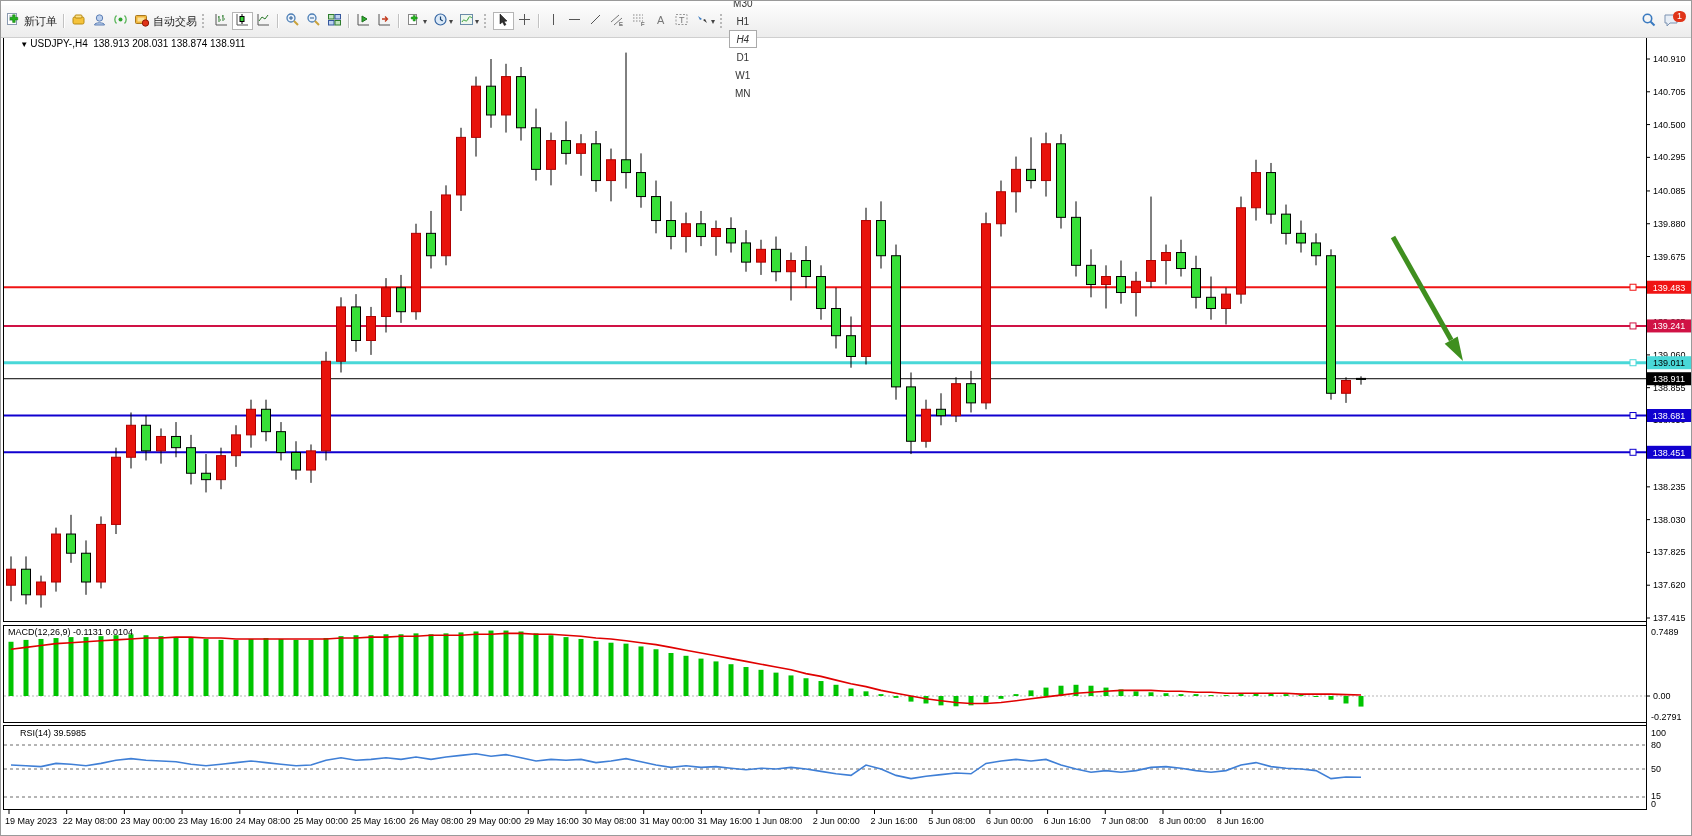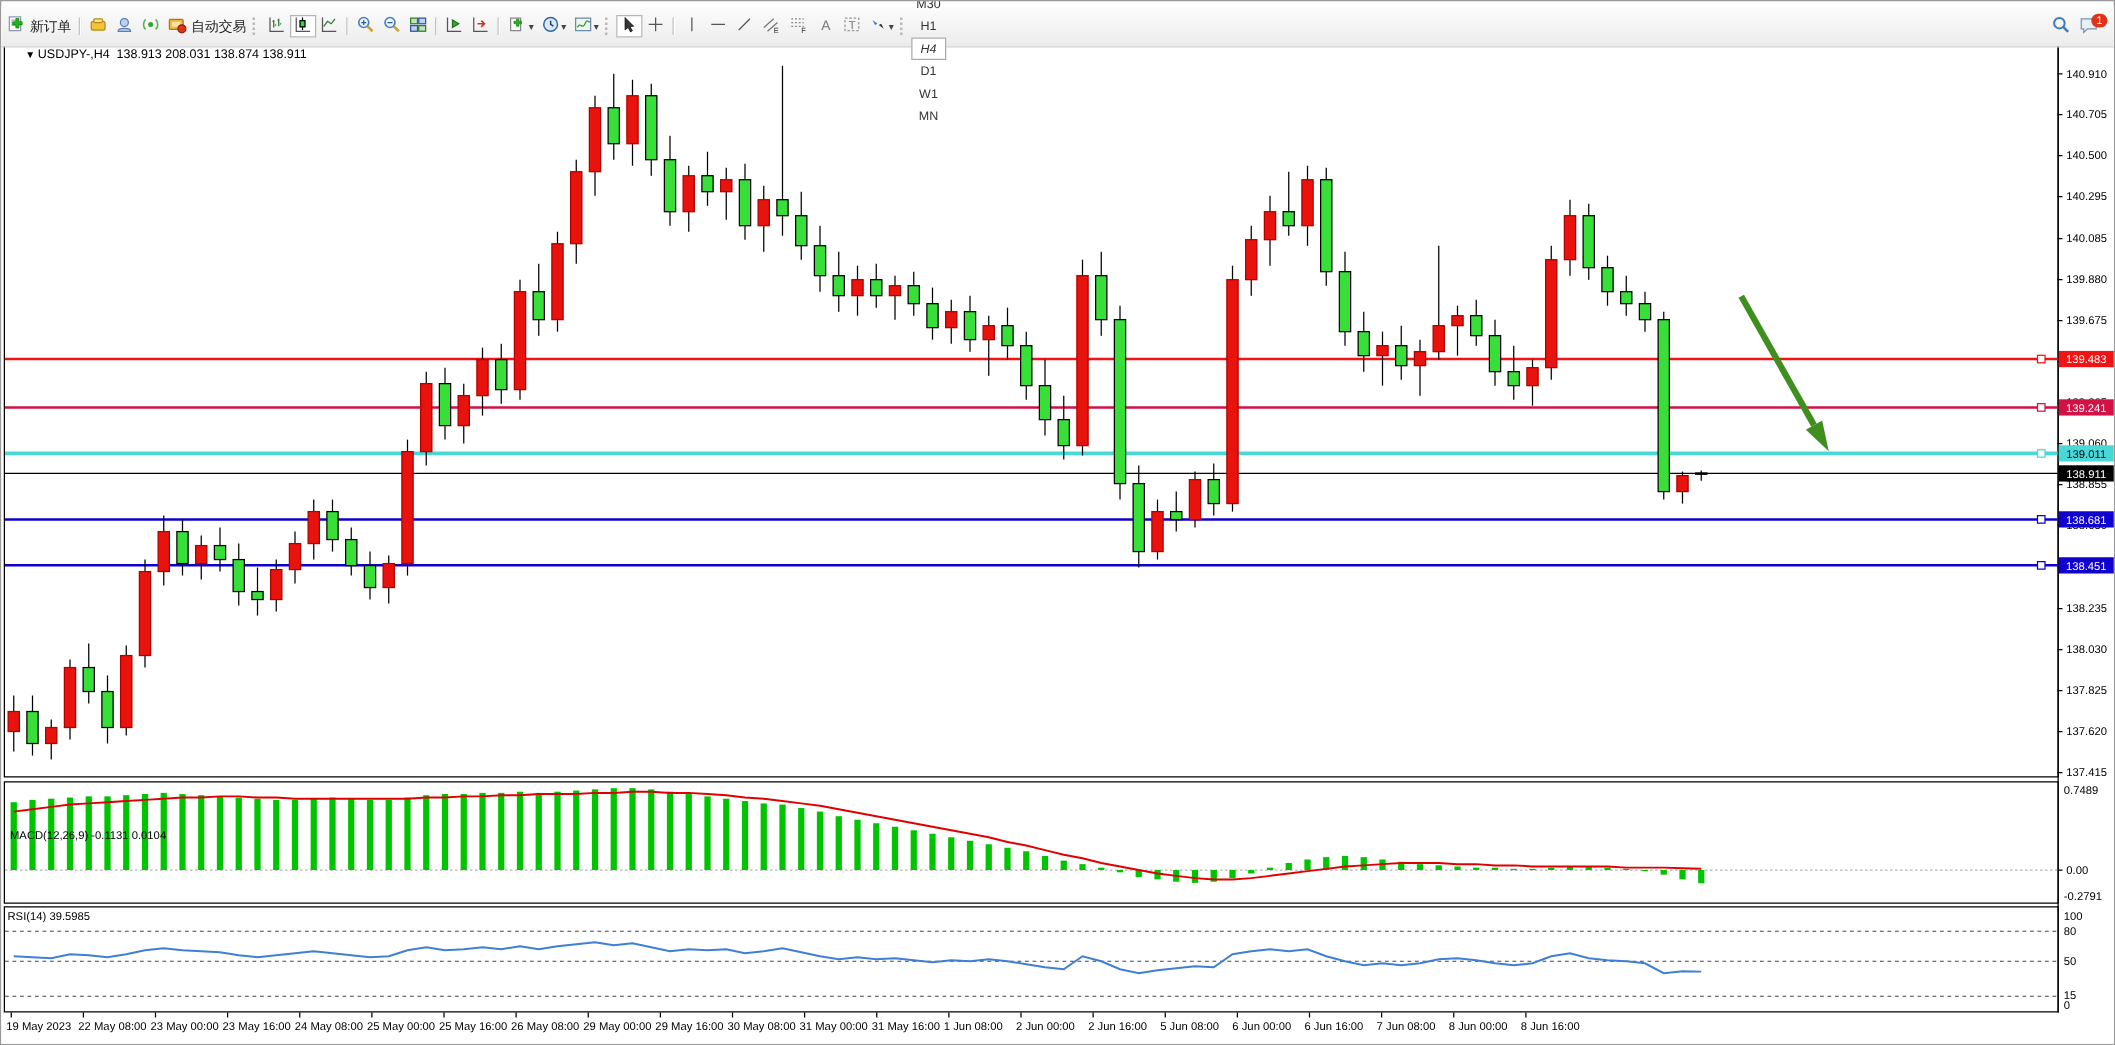--- a/index.html
+++ b/index.html
@@ -623,16 +623,16 @@
       <text x="1100.3" y="803" font-size="9" fill="#000">7 Jun 08:00</text>
       <line x1="1162" y1="789" x2="1162" y2="793" stroke="#000"></line>
       <text x="1158" y="803" font-size="9" fill="#000">8 Jun 00:00</text>
       <line x1="1219.7" y1="789" x2="1219.7" y2="793" stroke="#000"></line>
       <text x="1215.7" y="803" font-size="9" fill="#000">8 Jun 16:00</text>
     </svg>
 
   <div class="ovl" style="left:8px;top:26px;">
     <span style="font-size:8px;">▼ </span><span>USDJPY-,H4  138.913 208.031 138.874 138.911</span>
   </div>
-  <div class="ind-lbl" style="left:7px;top:662px;text-align:center;">MACD(12,26,9) -0.1131 0.0104</div>
-  <div class="ind-lbl" style="left:5px;top:727px;">RSI(14) 39.5985</div>
+  <div class="ind-lbl" style="left:7px;top:626px;text-align:center;">MACD(12,26,9) -0.1131 0.0104</div>
+  <div class="ind-lbl" style="left:19px;top:727px;">RSI(14) 39.5985</div>
 
 </div>
 
 </body></html>

